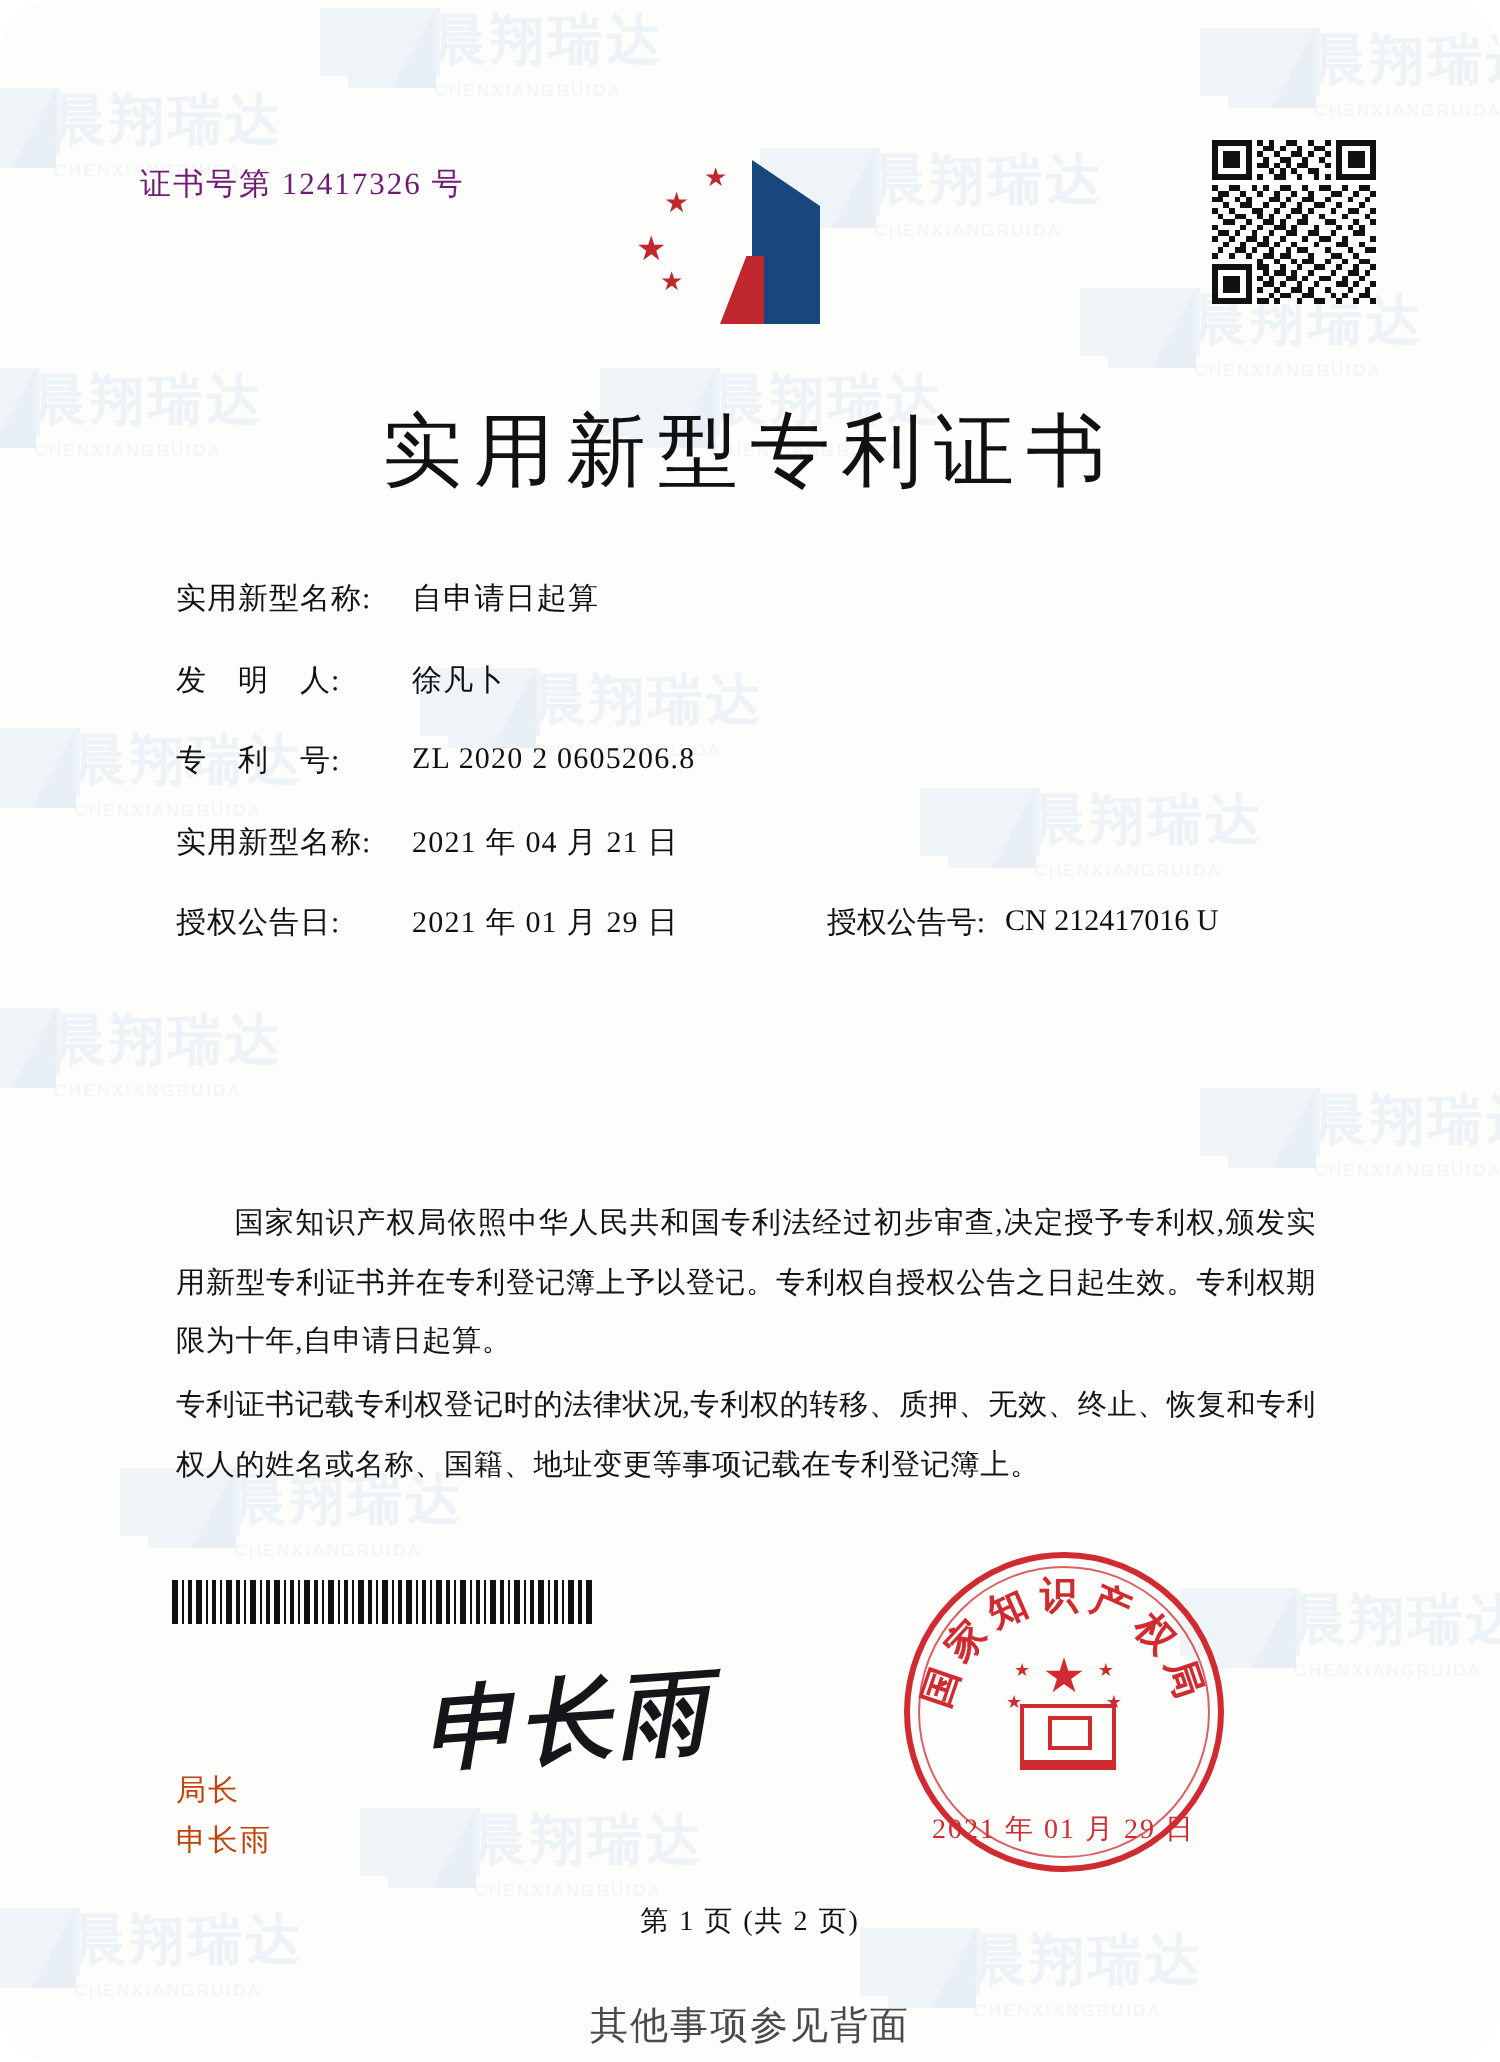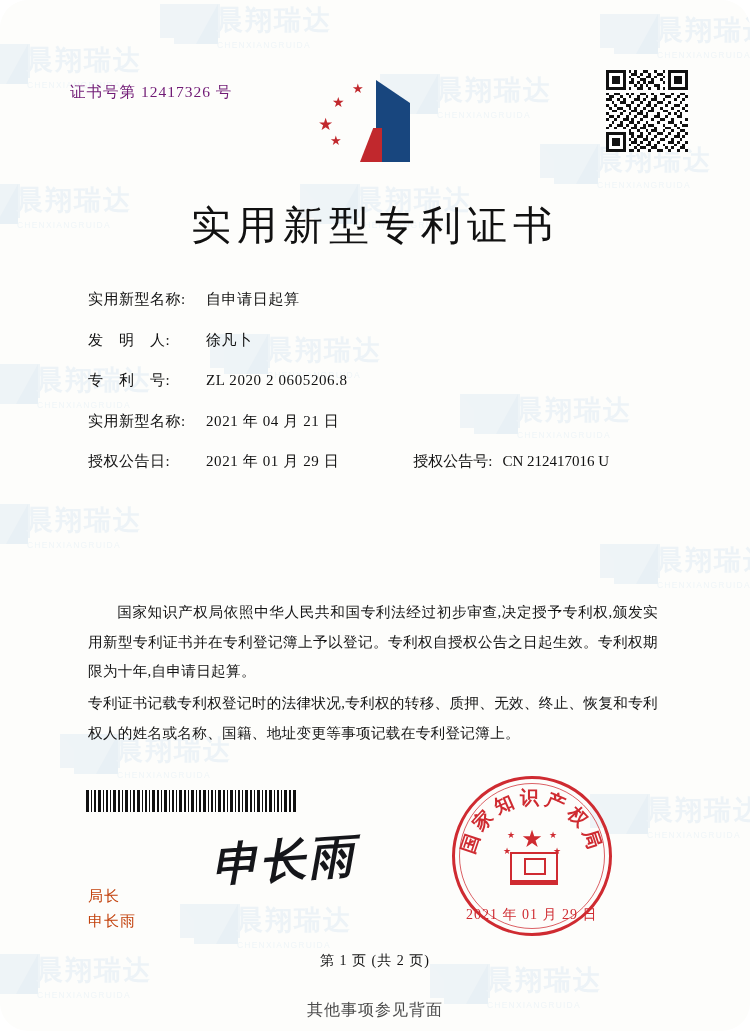--- a/index.html
+++ b/index.html
@@ -326,21 +326,21 @@
     font-size: 14px;
     color: #111;
     letter-spacing: 1px;
   }
   .footer-note {
     position: absolute;
     left: 0;
     right: 0;
     top: 1000px;
     text-align: center;
-    font-size: 16px;
+    font-size: 19px;
     color: #4a4a4a;
     letter-spacing: 1px;
   }
 </style>
 </head>
 <body>
 
 <div class="page">
 
   <div class="wm-layer">

